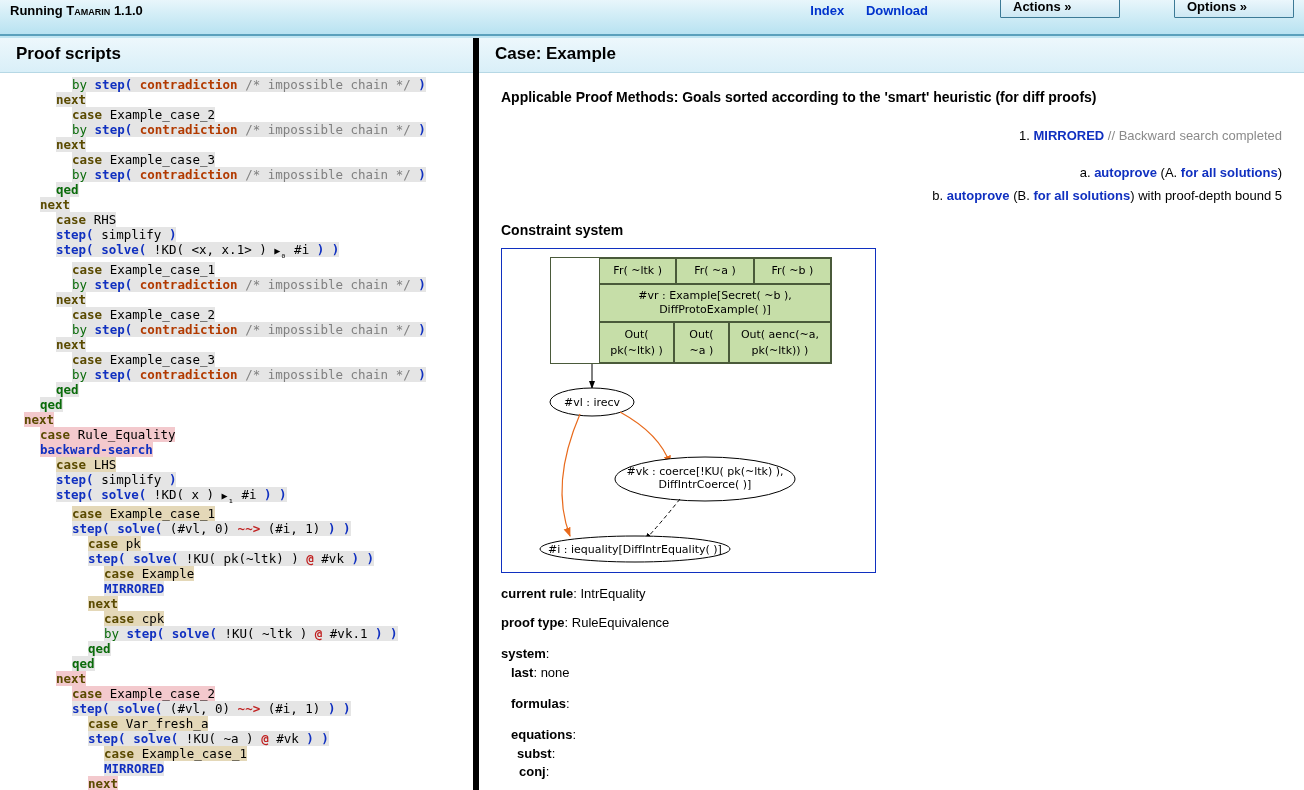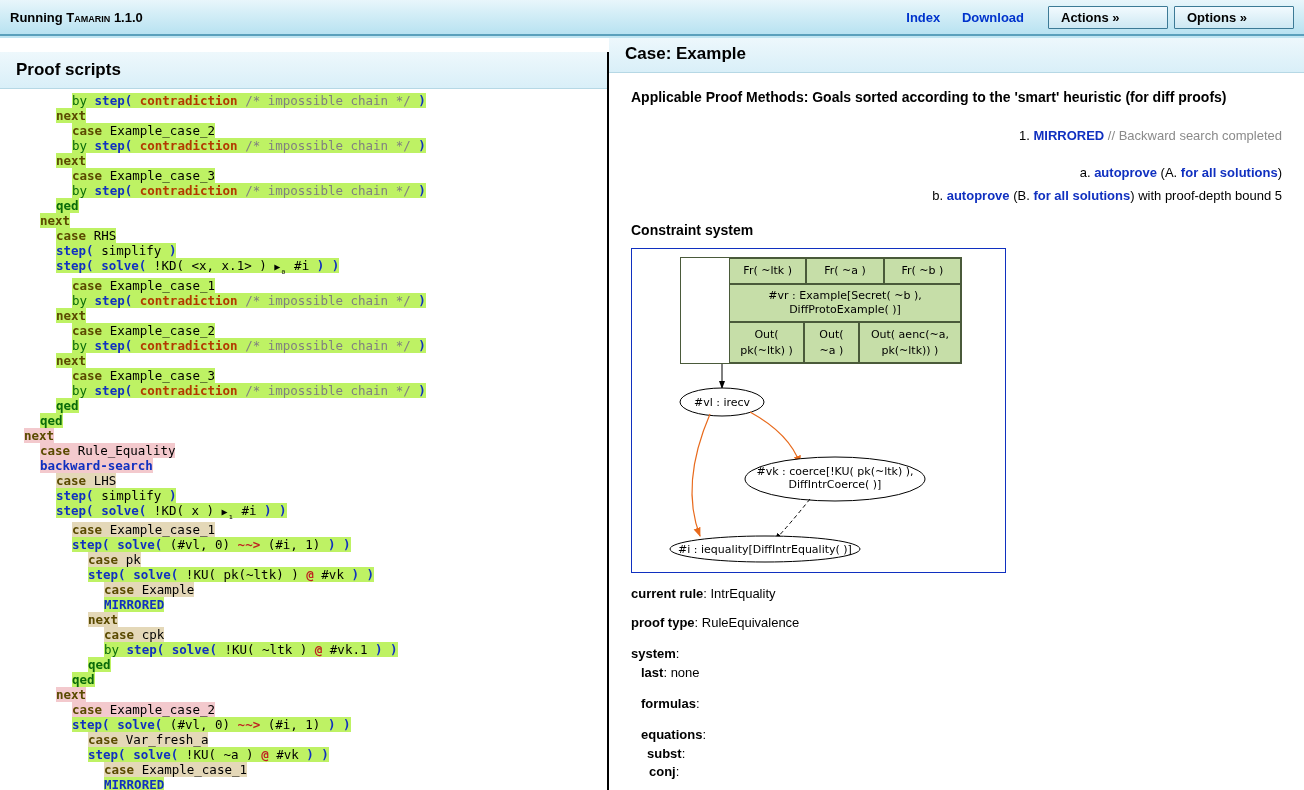--- a/index.html
+++ b/index.html
@@ -2,23 +2,24 @@
 <html><head>
 <meta charset="utf-8">
 <style>
 * { box-sizing: border-box; margin: 0; padding: 0; }
 body { font-family: Verdana, Geneva, sans-serif; font-size: 13px; color: #000; }
 .topbar {
   height: 36px;
   background: linear-gradient(to bottom, #e8f6fb 0%, #d4eef7 40%, #b8e2f1 100%);
   border-bottom: 2px solid #5aa0bc;
   display: flex;
-  align-items: center;
+  align-items: flex-end;
   padding: 16px 10px;
   position: relative;
+  gap: 48px;
 }
 .topbar::after {
   content: "";
   position: absolute;
   left: 0; right: 0; bottom: -4px;
   height: 2px;
   background: #c0e5f2;
 }
 .running { font-weight: bold; }
 .running .ver { font-variant: small-caps; }
@@ -30,21 +31,21 @@
   border: 1px solid #3c7a96;
   border-radius: 1px;
   padding: 3px 12px;
   font-weight: bold;
   margin-left: 6px;
   cursor: pointer;
   min-width: 120px;
 }
 .main { display: flex; height: calc(100vh - 36px); }
 .pane { display: flex; flex-direction: column; min-width: 0; }
-.pane-left { width: 609px; border-right: 2px solid #000000; margin-top: 16px; }
+.pane-left { width: 479px; border-right: 6px solid #000000; }
 .pane-right { flex: 1; }
 .pane-header {
   background: linear-gradient(to bottom, #eef8fc, #d9eff8);
   padding: 8px 16px;
   font-weight: bold;
   font-size: 17px;
   border-bottom: 1px solid #b6d8e5;
 }
 .pane-body { flex: 1; overflow: auto; padding: 4px 8px 20px 8px; }
 .pane-left .pane-body { font-family: "DejaVu Sans Mono", Consolas, monospace; font-size: 12.5px; line-height: 15px; white-space: nowrap; }
@@ -57,21 +58,21 @@
 .kw-next { color: #5a4a00; font-weight: bold; }
 .kw-case { color: #5a4a00; font-weight: bold; }
 .kw-qed { color: #0a6b0a; font-weight: bold; }
 .kw-rule { color: #000; }
 .kw-bs { color: #1030c0; font-weight: bold; }
 .fact { color: #000; }
 .op-tilde { color: #c02020; font-weight: bold; }
 .op-at { color: #c02020; font-weight: bold; }
 .op-tri { font-size: 10px; }
 .mir { color: #1030c0; font-weight: bold; }
-.hl-green { background: #bef264; }
+.hl-green { background: #e5e5e5; }
 .hl-pink { background: #f3c9cd; }
 .hl-tan  { background: #e4d8b8; } .ind1{padding-left:16px;} .ind2{padding-left:32px;} .ind3{padding-left:48px;}
 .ind4{padding-left:64px;} .ind5{padding-left:80px;} .ind6{padding-left:96px;}
 
 .right-body { padding: 14px 22px; line-height: 1.45; }
 .methods-h { font-size: 14px; margin-bottom: 6px; }
 .methods-h .lbl { font-weight: bold; }
 .methods-h .sub { color: #000000; font-weight: bold; }
 .ml-line { margin: 4px 0; text-align: right; }
 .ml-line .num { color: #000; }

